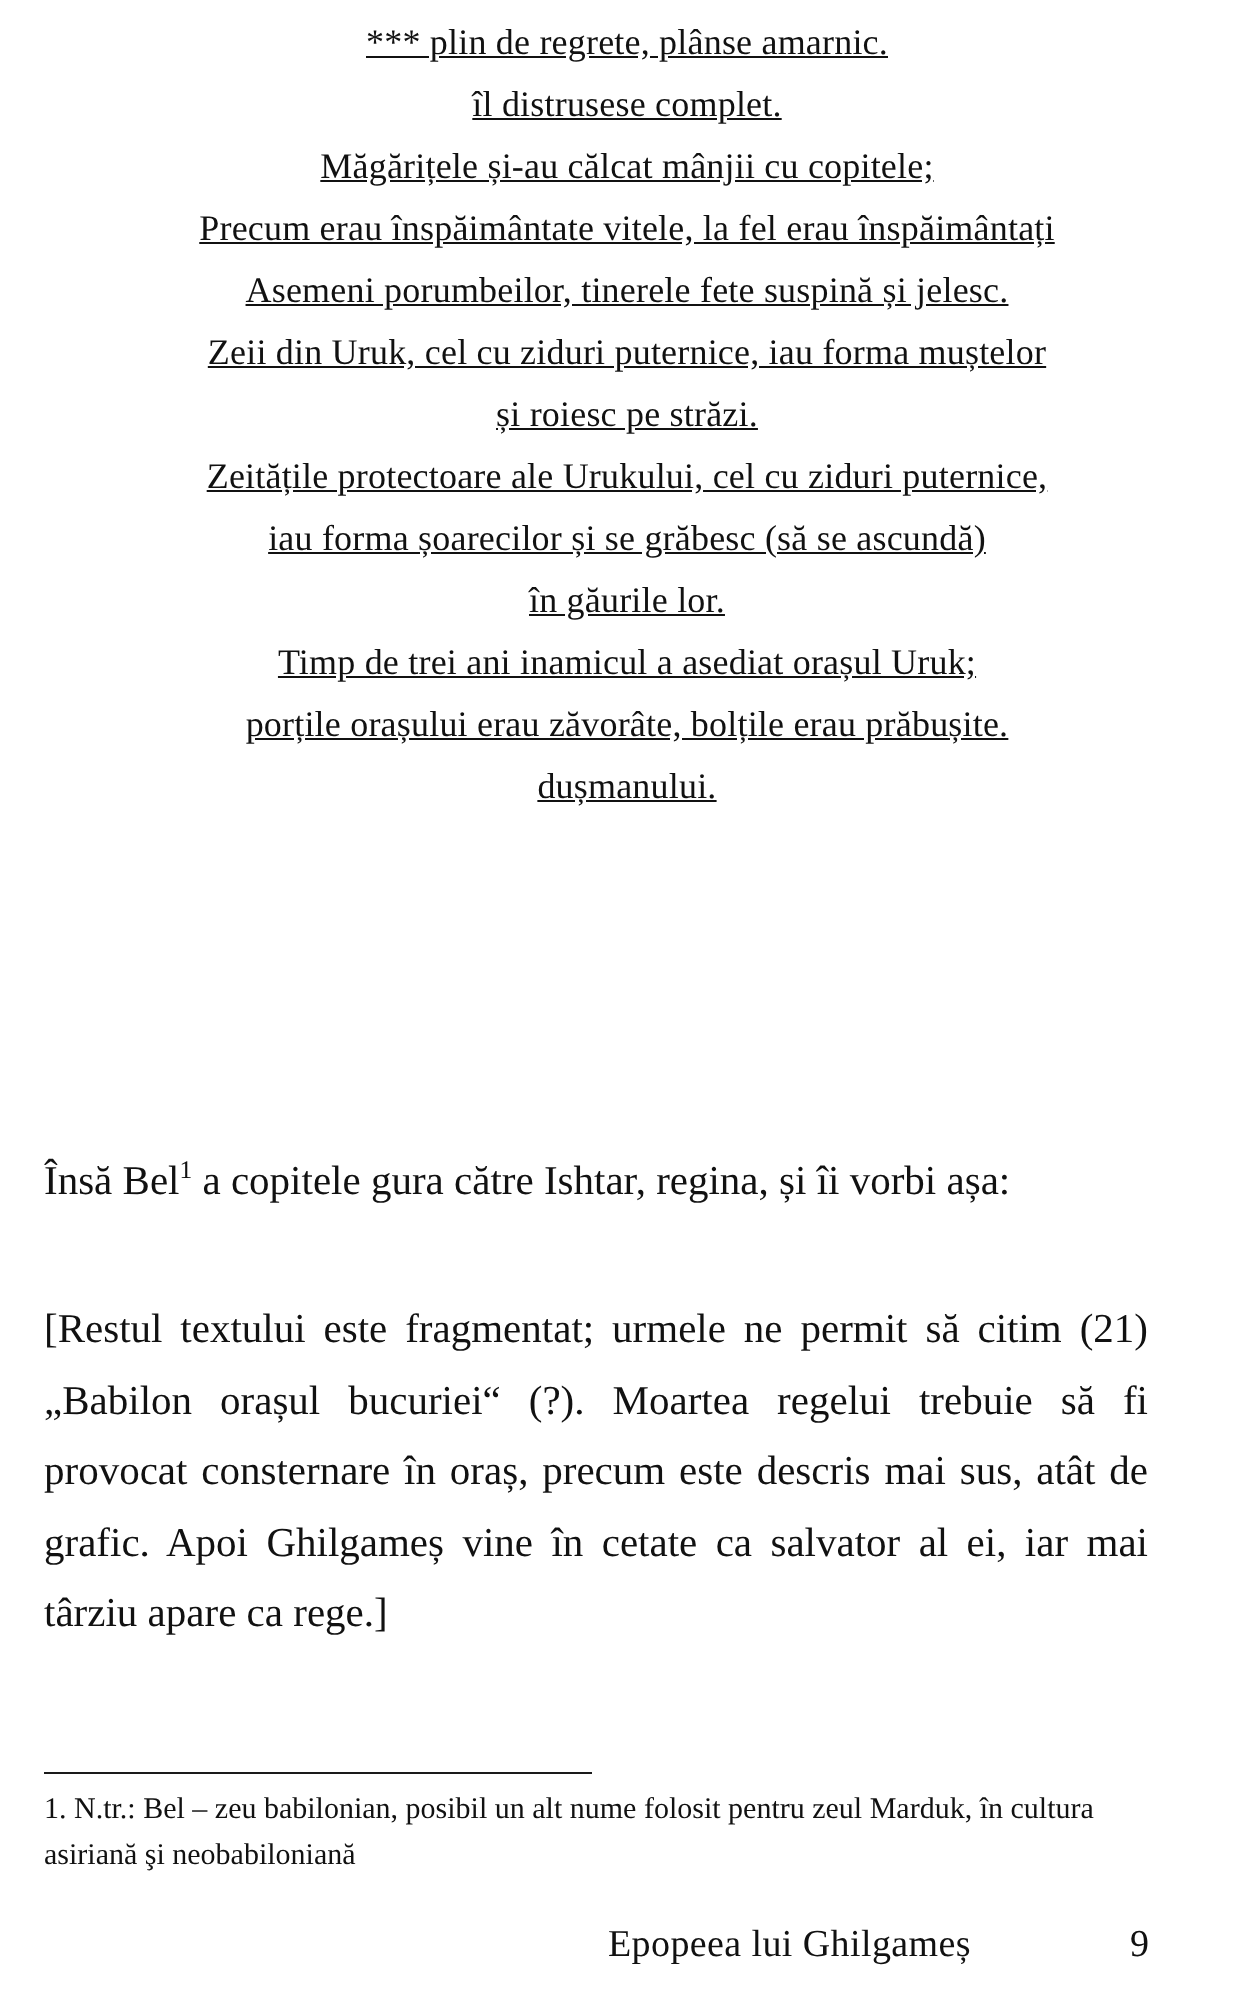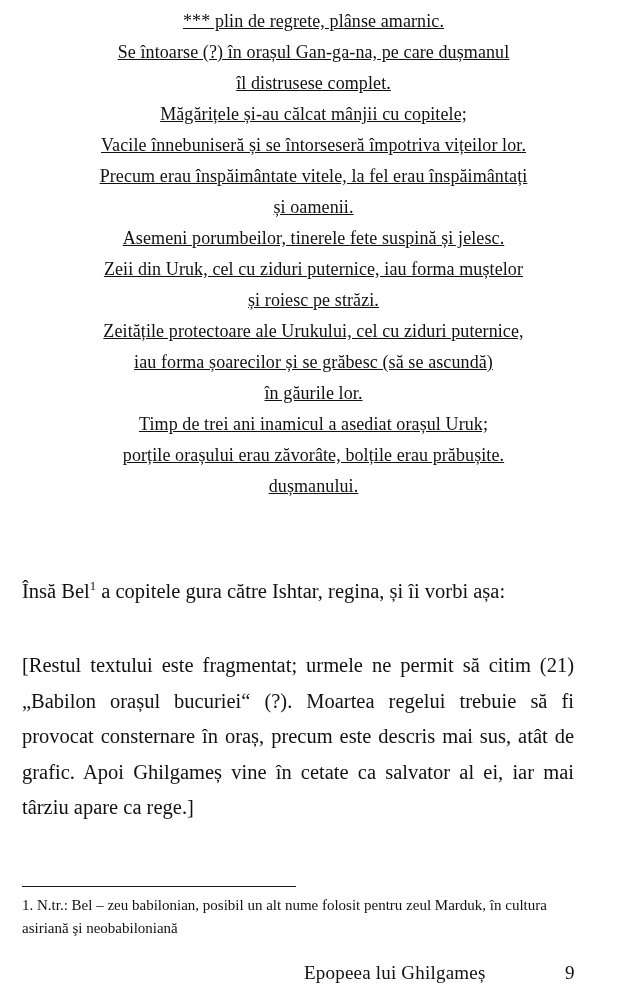--- a/index.html
+++ b/index.html
@@ -114,26 +114,23 @@
     white-space: nowrap;
   }
 </style>
 </head>
 <body>
 
 <div id="page">
 
   <div class="verse-block">
     <div class="verse-line">*** plin de regrete, plânse amarnic.</div>
-    <div class="verse-line">Se întoarse (?) în orașul Gan-ga-na, pe care dușmanul</div>
     <div class="verse-line">îl distrusese complet.</div>
     <div class="verse-line">Măgărițele și-au călcat mânjii cu copitele;</div>
-    <div class="verse-line">Vacile înnebuniseră și se întorseseră împotriva vițeilor lor.</div>
     <div class="verse-line">Precum erau înspăimântate vitele, la fel erau înspăimântați</div>
-    <div class="verse-line">și oamenii.</div>
     <div class="verse-line">Asemeni porumbeilor, tinerele fete suspină și jelesc.</div>
     <div class="verse-line">Zeii din Uruk, cel cu ziduri puternice, iau forma muștelor</div>
     <div class="verse-line">și roiesc pe străzi.</div>
     <div class="verse-line">Zeitățile protectoare ale Urukului, cel cu ziduri puternice,</div>
     <div class="verse-line">iau forma șoarecilor și se grăbesc (să se ascundă)</div>
     <div class="verse-line">în găurile lor.</div>
     <div class="verse-line">Timp de trei ani inamicul a asediat orașul Uruk;</div>
     <div class="verse-line">porțile orașului erau zăvorâte, bolțile erau prăbușite.</div>
     <div class="verse-line">dușmanului.</div>
   </div>

